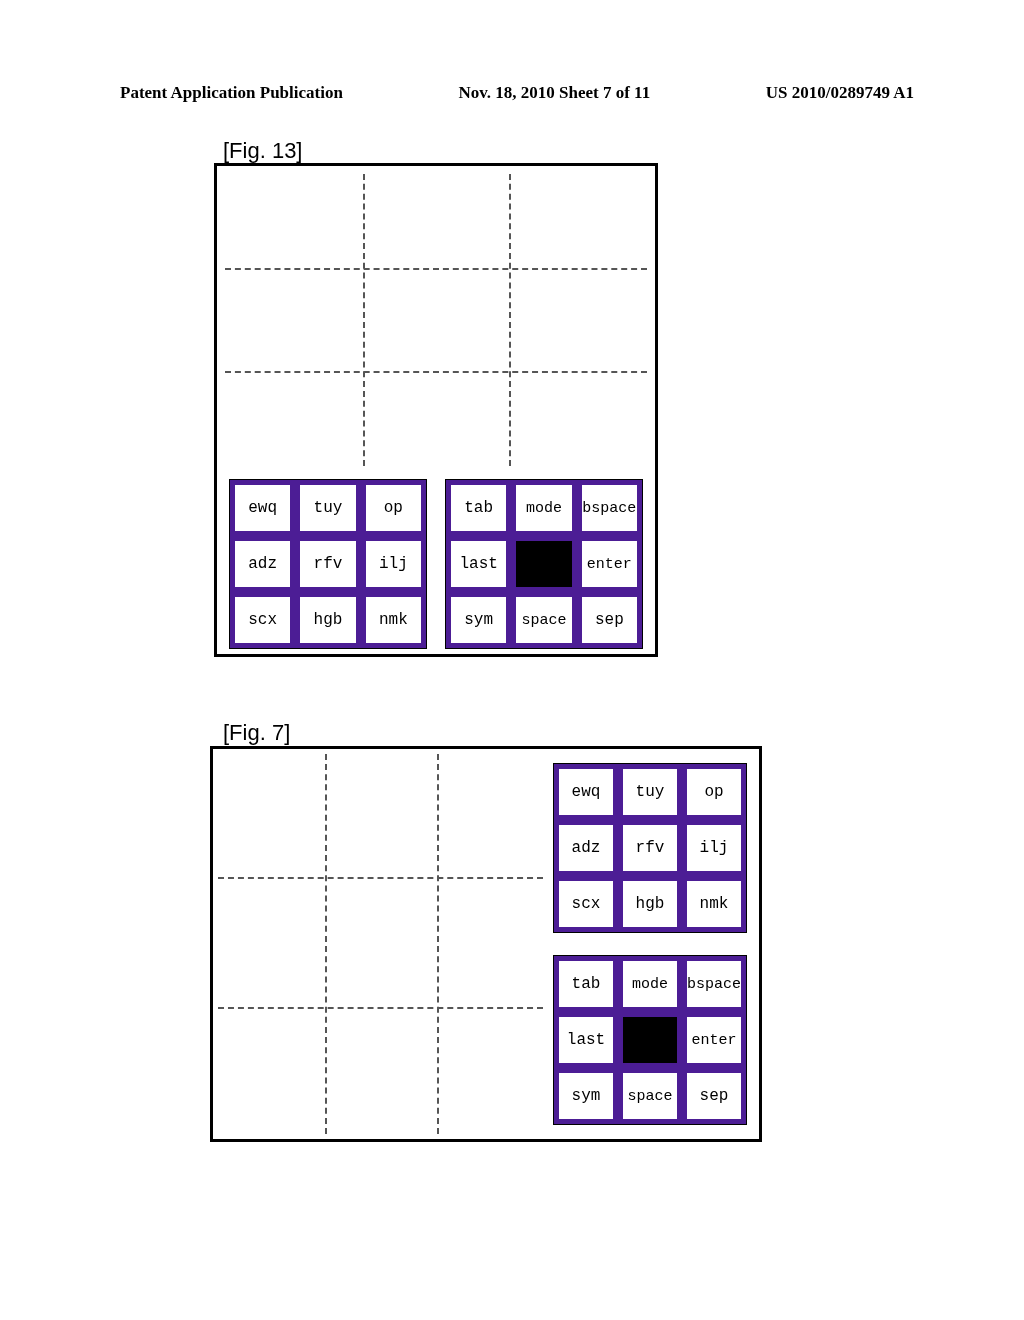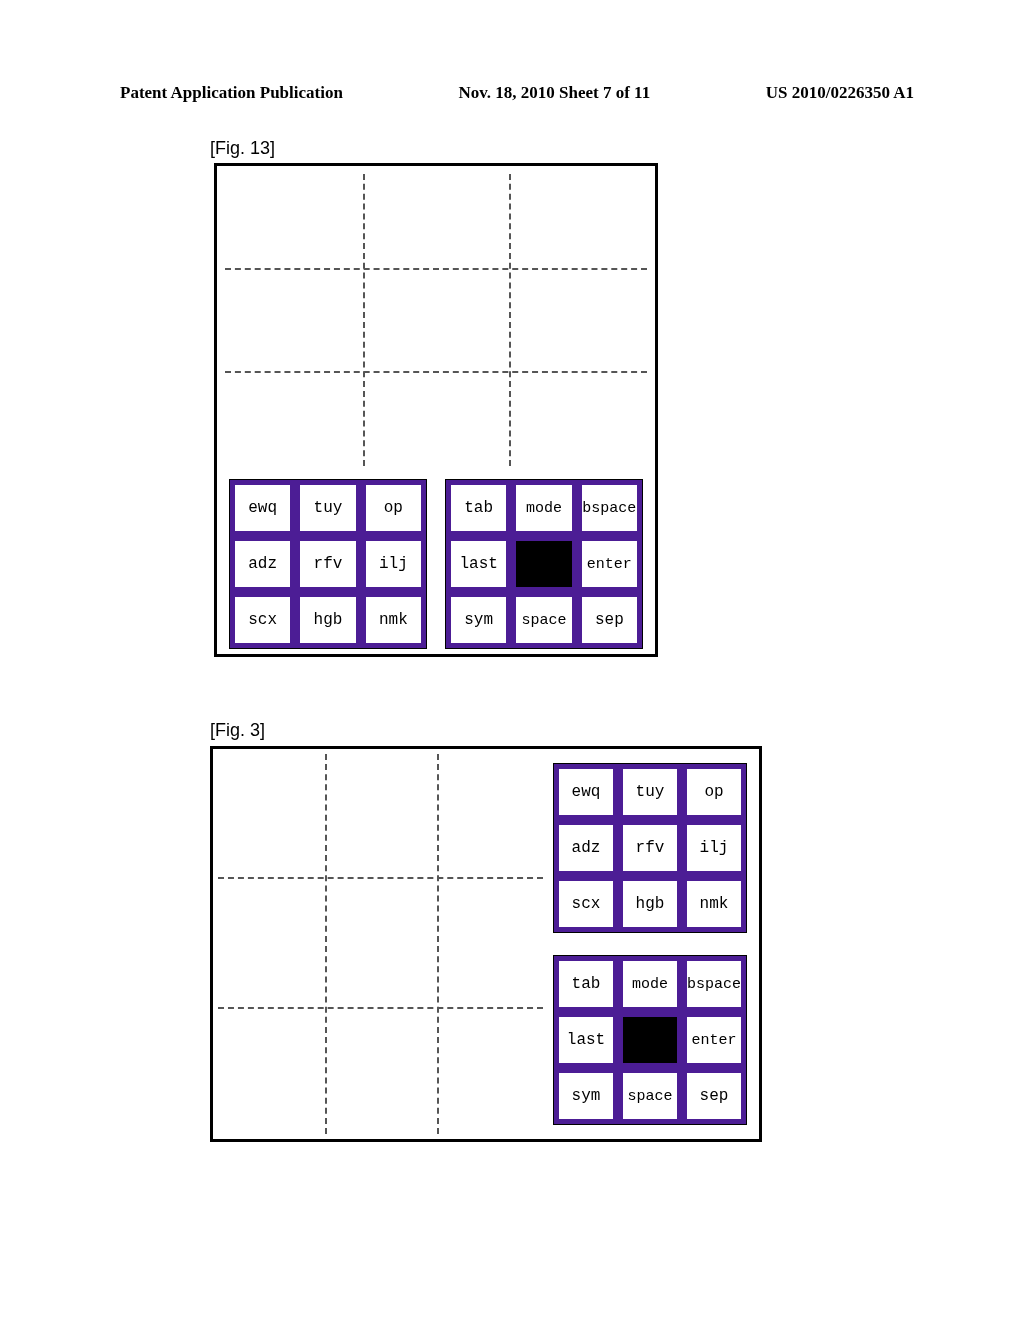--- a/index.html
+++ b/index.html
@@ -20,21 +20,22 @@
     font-size: 17px;
     font-weight: bold;
   }
   .header-left { font-family: "Times New Roman", serif; }
   .header-mid { font-family: Liberation Serif, serif; }
   .header-right { font-family: "Times New Roman", serif; }
 
   .fig-label {
     position: absolute;
     font-family: Arial, sans-serif;
-    font-size: 18px;
+    font-size: 22px;
+    margin-left: 13px;
   }
 
   
   .fig13 {
     position: absolute;
     top: 163px;
     left: 214px;
     width: 444px;
     height: 494px;
     border: 3px solid #000;
@@ -117,21 +118,21 @@
   }
   .fig14 .kb-top { right: 12px; top: 14px; }
   .fig14 .kb-bot { right: 12px; top: 206px; }
 </style>
 </head>
 <body>
 
 <div class="header">
   <span class="header-left">Patent Application Publication</span>
   <span class="header-mid">Nov. 18, 2010  Sheet 7 of 11</span>
-  <span class="header-right">US 2010/0226350 A1</span>
+  <span class="header-right">US 2010/0289749 A1</span>
 </div>
 
 <div class="fig-label" style="top:138px; left:210px">[Fig. 13]</div>
 
 <div class="fig13">
   <div class="fig13-grid-area">
     <div class="dash-h h1"></div>
     <div class="dash-h h2"></div>
     <div class="dash-v v1"></div>
     <div class="dash-v v2"></div>
@@ -155,21 +156,21 @@
     <div class="cell tight">bspace</div>
     <div class="cell">last</div>
     <div class="cell black"></div>
     <div class="cell tight">enter</div>
     <div class="cell">sym</div>
     <div class="cell tight">space</div>
     <div class="cell">sep</div>
   </div>
 </div>
 
-<div class="fig-label" style="top:720px; left:210px">[Fig. 3]</div>
+<div class="fig-label" style="top:720px; left:210px">[Fig. 7]</div>
 
 <div class="fig14">
   <div class="fig14-grid-area">
     <div class="dash-h h1"></div>
     <div class="dash-h h2"></div>
     <div class="dash-v v1"></div>
     <div class="dash-v v2"></div>
   </div>
 
   <div class="key-block-14 kb-top">

